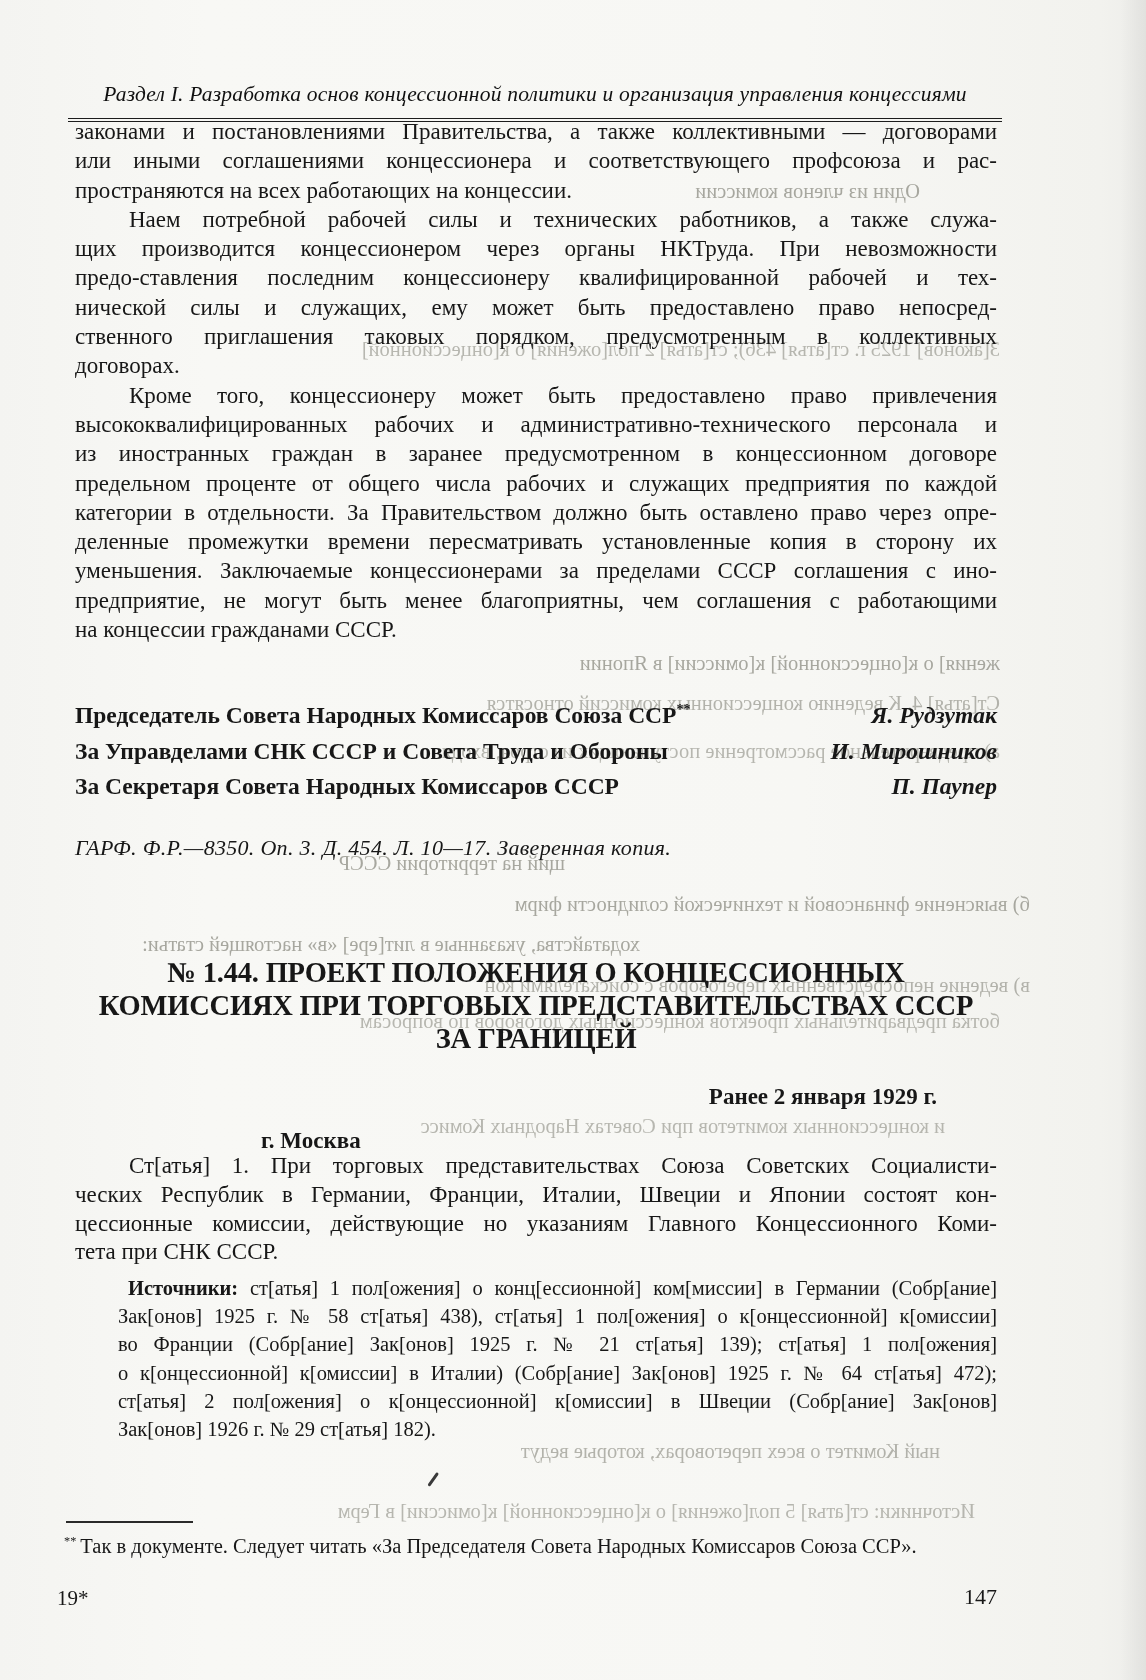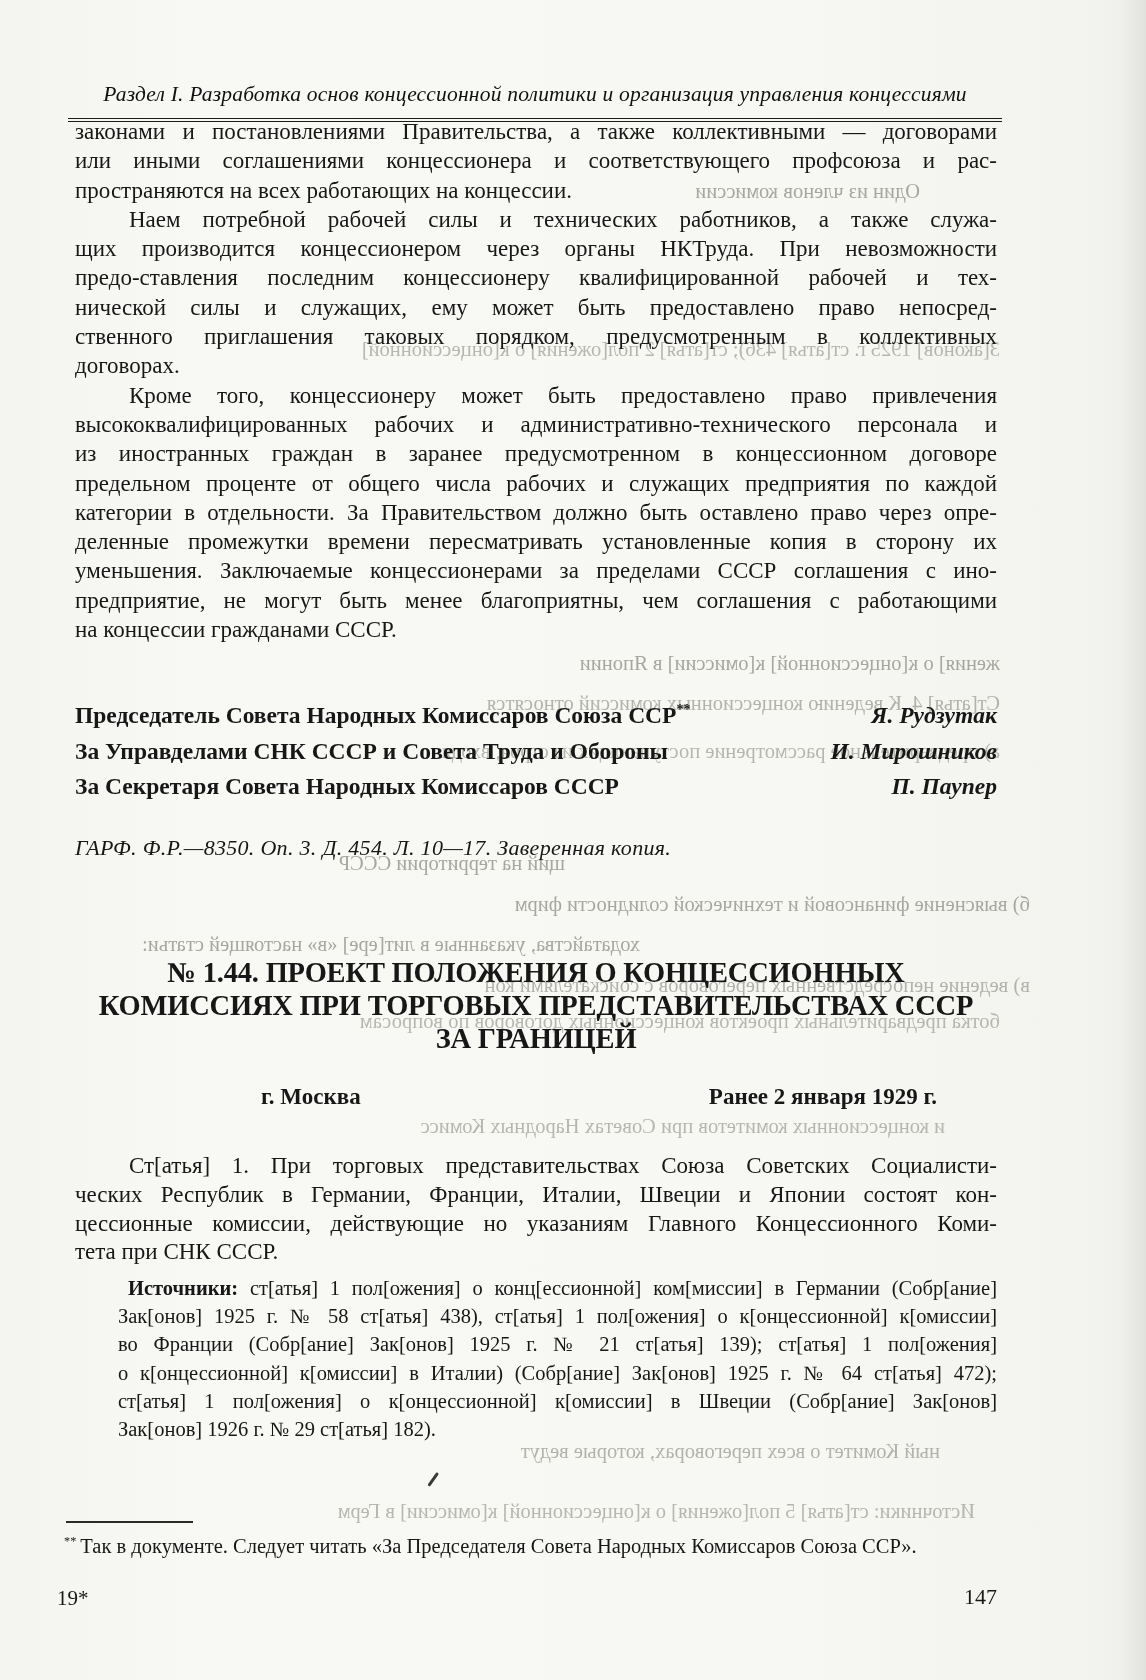--- a/index.html
+++ b/index.html
@@ -33,21 +33,21 @@
   sup{font-size:60%;vertical-align:super;line-height:0;}
   
   .archive{position:absolute;top:835px;left:75px;width:922px;
     font-style:italic;font-size:22px;letter-spacing:.3px;}
   
   .doc-heading{position:absolute;top:956px;left:75px;width:922px;
     text-align:center;font-weight:bold;font-size:28.5px;line-height:33px;letter-spacing:-.2px;}
   
   .dateline{position:absolute;top:1084px;left:75px;width:922px;
     display:flex;justify-content:space-between;font-weight:bold;font-size:23px;}
-  .dateline .place{margin-left:186px;}
+  .dateline .place{margin-left:186px;margin-top:44px;}
   .dateline .date{margin-right:60px;}
   
   .article{position:absolute;top:1152px;left:75px;width:922px;
     font-size:23px;line-height:28.8px;}
   
   .sources{position:absolute;top:1274px;left:118px;width:879px;
     font-size:20.5px;line-height:28.2px;}
   .sources .line:first-child{text-indent:10px;}
   .sources .line:last-child{text-align-last:left;}
   .src-label{font-weight:bold;}
@@ -165,21 +165,21 @@
     <div class="line">ческих Республик в Германии, Франции, Италии, Швеции и Японии состоят кон-</div>
     <div class="line">цессионные комиссии, действующие но указаниям Главного Концессионного Коми-</div>
     <div class="line">тета при СНК СССР.</div>
   </div>
 
   <div class="sources">
     <div class="line"><span class="src-label">Источники:</span><span> ст[атья] 1 пол[ожения] о конц[ессионной] ком[миссии] в Германии (Собр[ание]</span></div>
     <div class="line">Зак[онов] 1925 г. № 58 ст[атья] 438), ст[атья] 1 пол[ожения] о к[онцессионной] к[омиссии]</div>
     <div class="line">во Франции (Собр[ание] Зак[онов] 1925 г. № 21 ст[атья] 139); ст[атья] 1 пол[ожения]</div>
     <div class="line">о к[онцессионной] к[омиссии] в Италии) (Собр[ание] Зак[онов] 1925 г. № 64 ст[атья] 472);</div>
-    <div class="line">ст[атья] 1 пол[ожения] о к[онцессионной] к[омиссии] в Швеции (Собр[ание] Зак[онов]</div>
+    <div class="line">ст[атья] 2 пол[ожения] о к[онцессионной] к[омиссии] в Швеции (Собр[ание] Зак[онов]</div>
     <div class="line">Зак[онов] 1926 г. № 29 ст[атья] 182).</div>
   </div>
 
   <div class="stray-mark"></div>
 
   <hr class="footnote-rule">
   <div class="footnote">
     <sup>**</sup><span>Так в документе. Следует читать «За Председателя Совета Народных Комиссаров Союза ССР».</span>
   </div>
 

